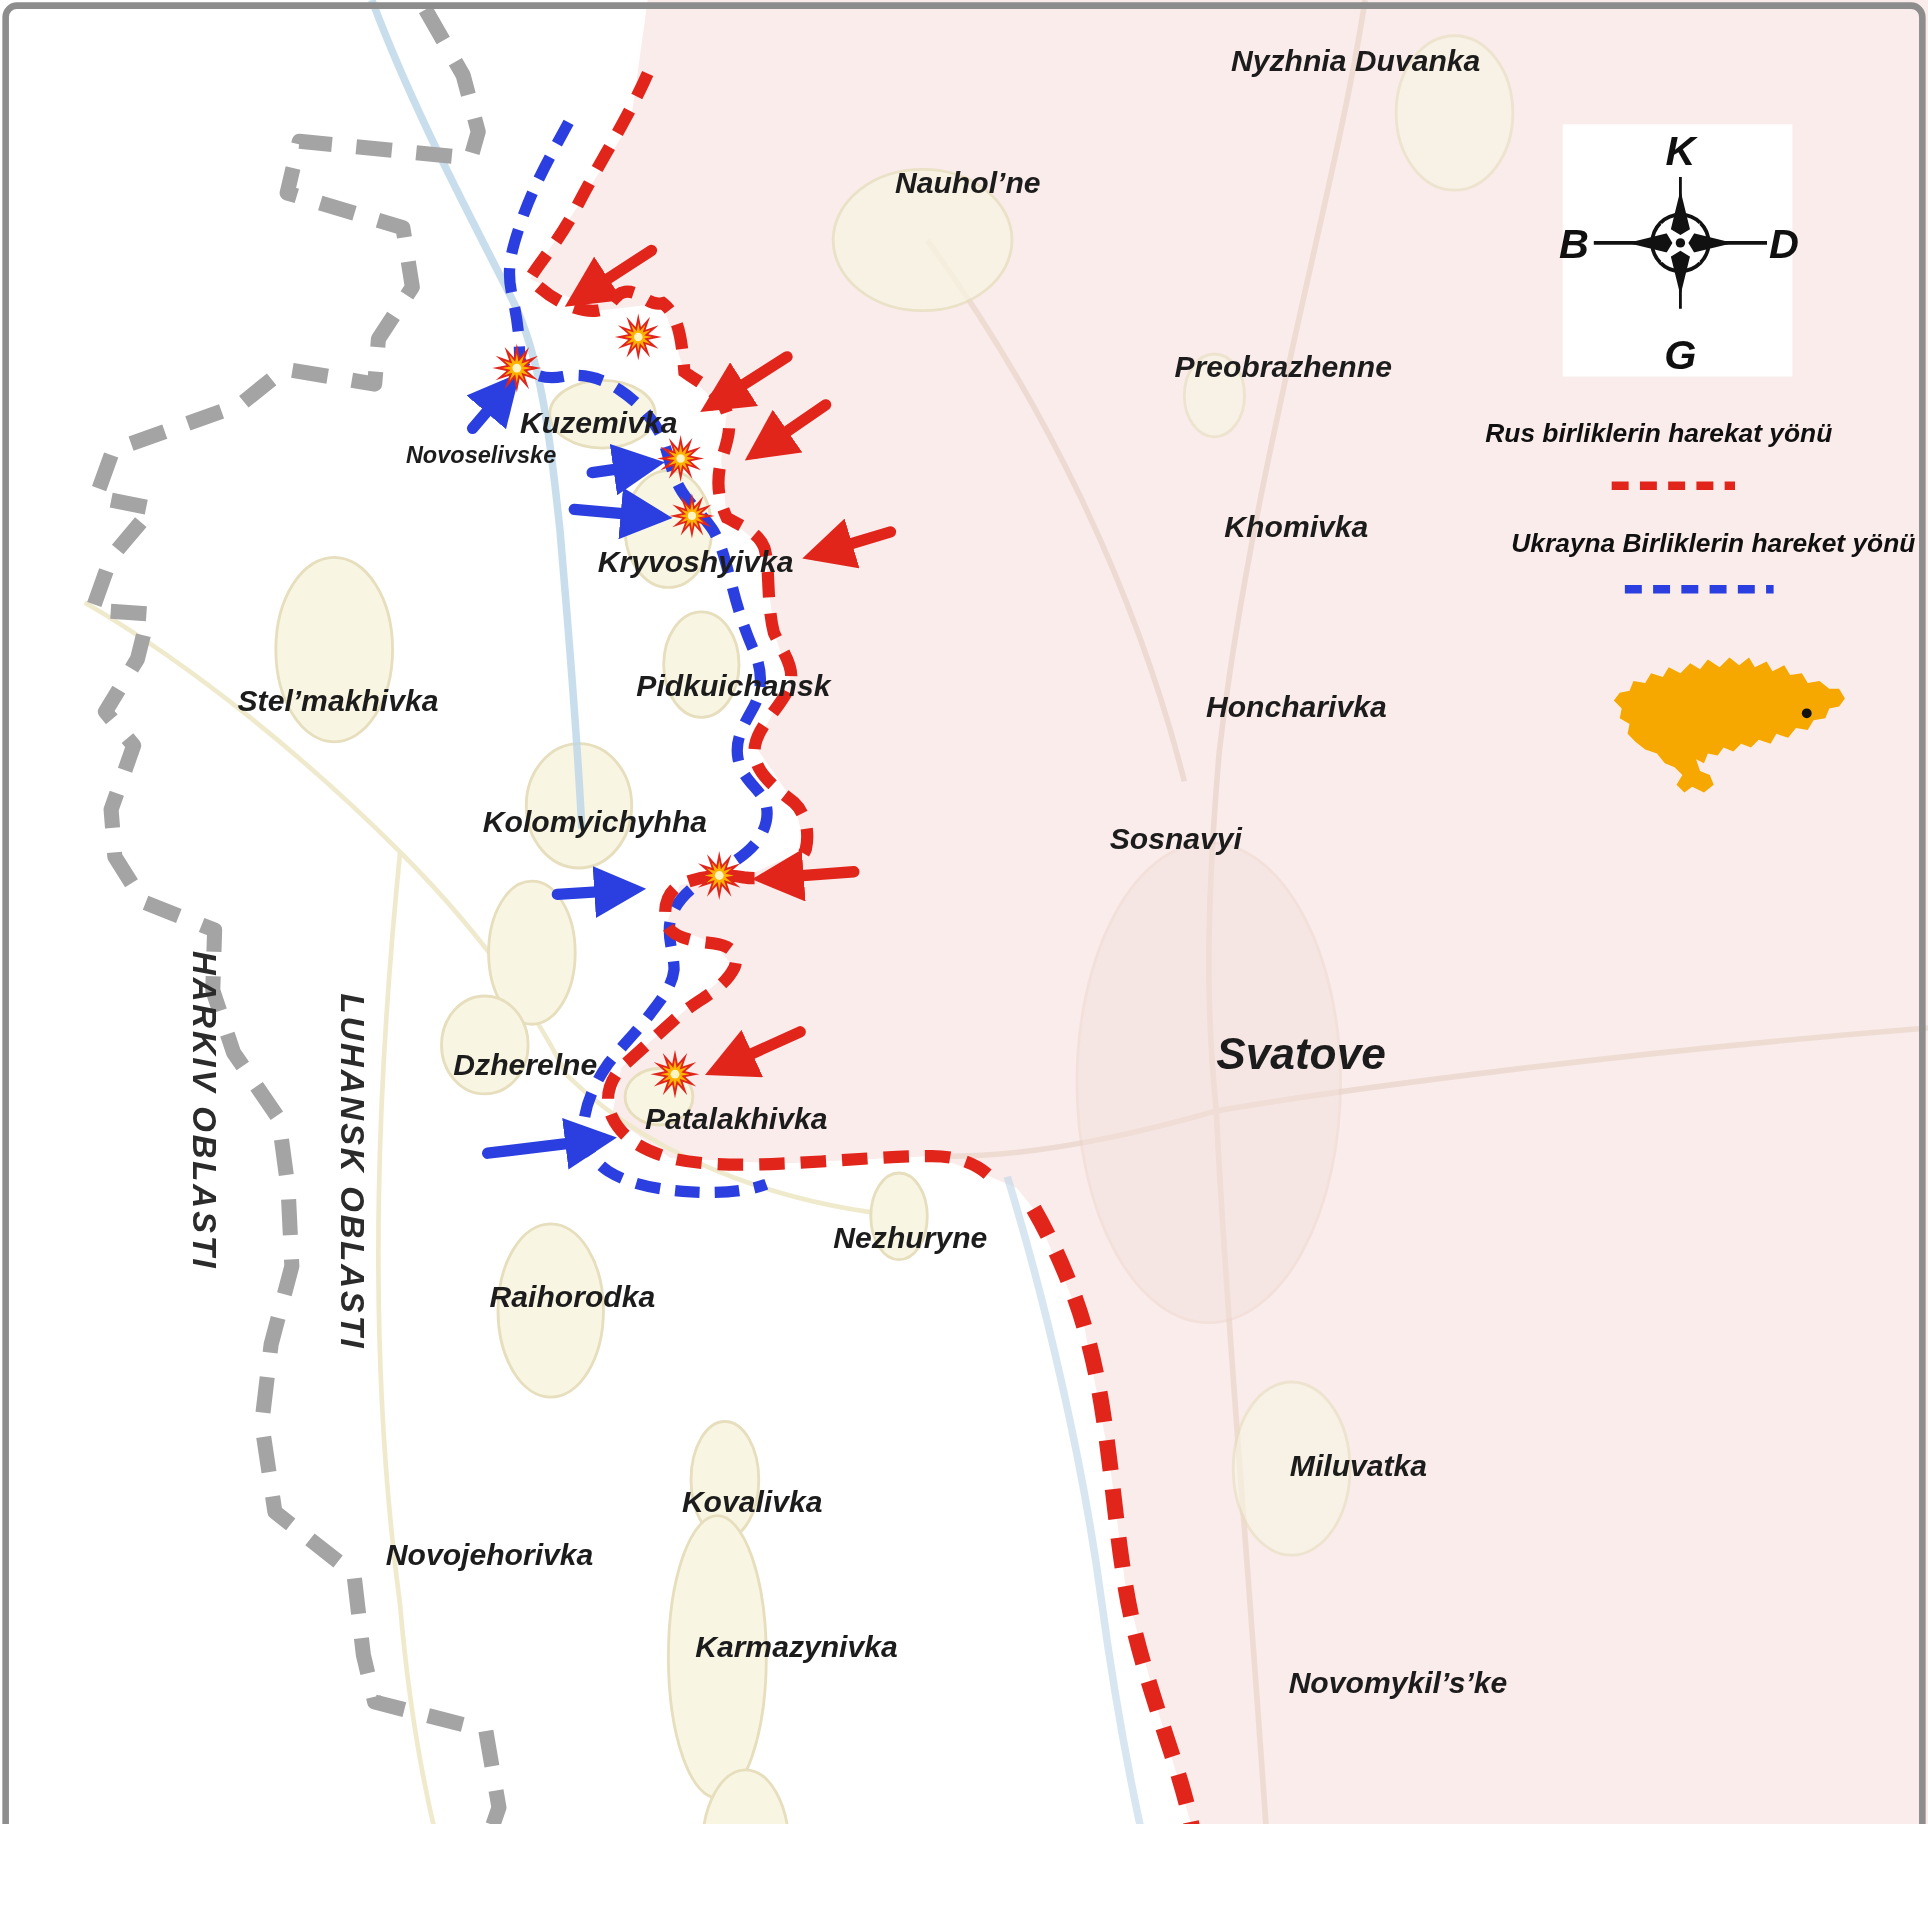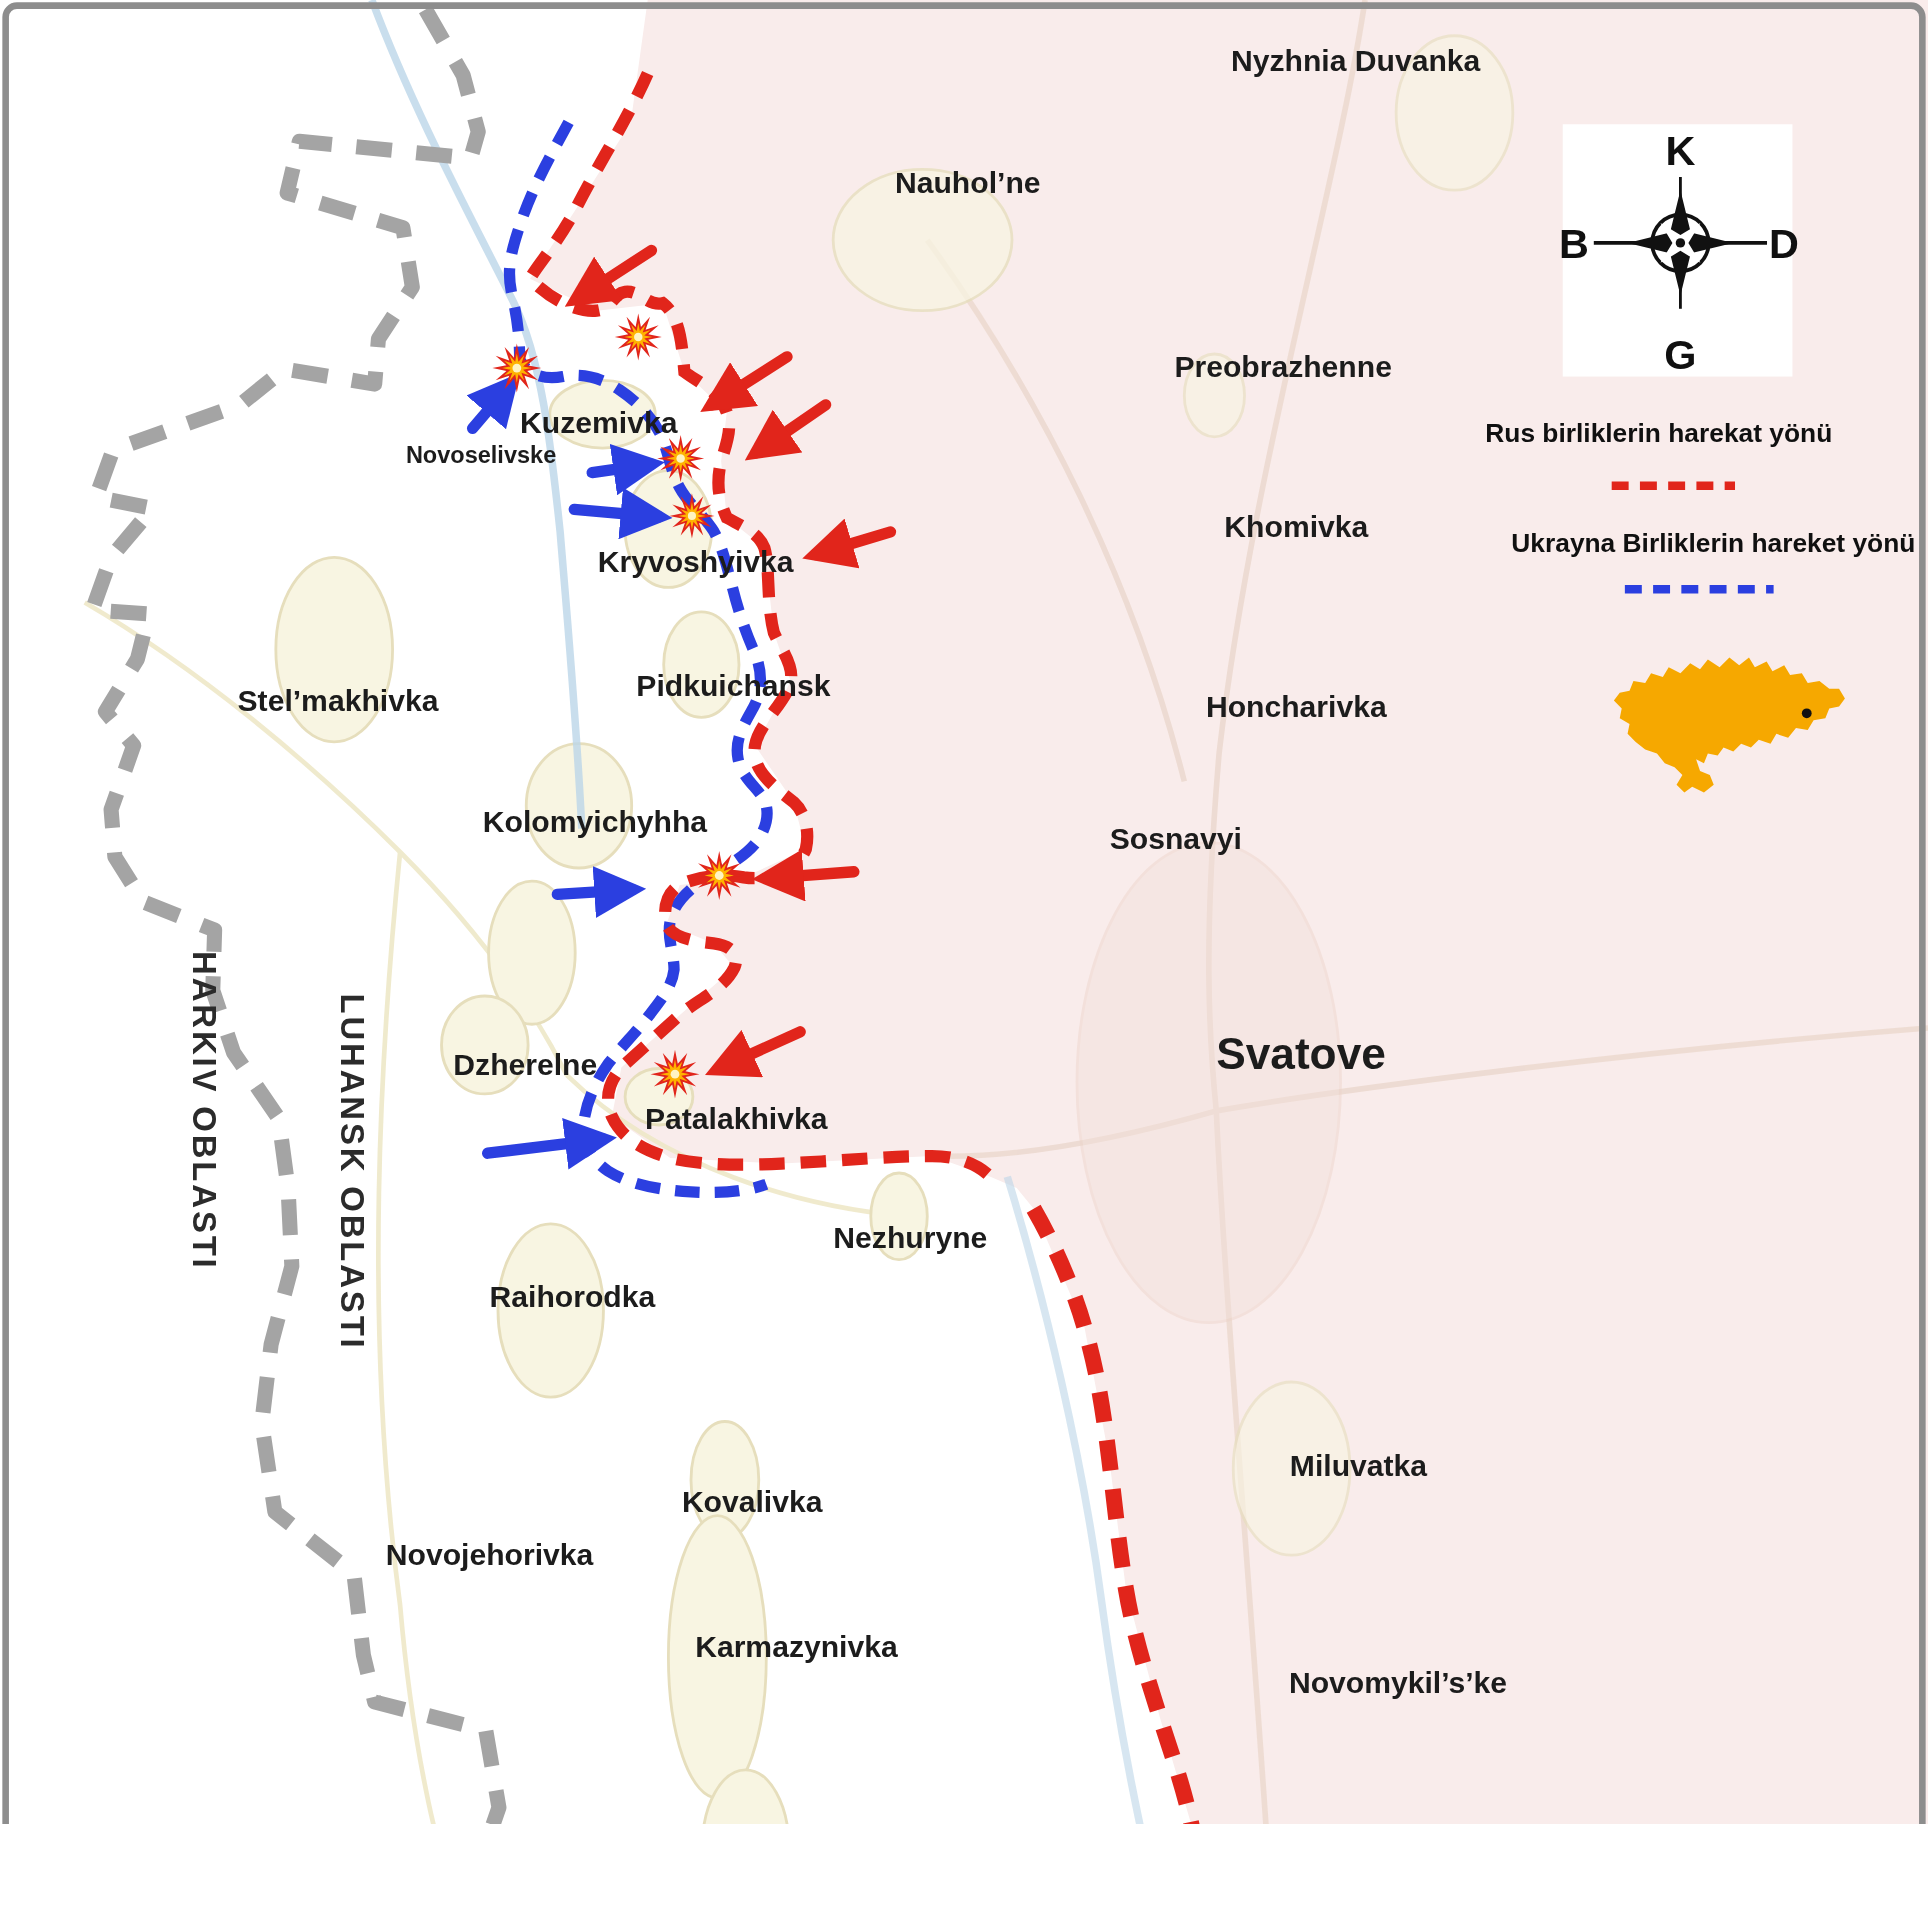--- a/index.html
+++ b/index.html
@@ -1,17 +1,17 @@
 <!DOCTYPE html>
 <html style="--russian-line: #e1251b; --ukrainian-line: #2b3fe0; --occupied-fill: #f9eceb; --settlement-fill: #f8f5e2; --settlement-stroke: #e6debc; --boundary-gray: #a4a4a4; --river-blue: #bcd6e8; --ukraine-silhouette: #f6a800;font-size:15px"><head>
 <meta charset="utf-8">
 <style>
   html,body{margin:0;padding:0;background:#ffffff;}
   #stage{position:relative;width:1928px;height:1824px;background:#a16207;overflow:hidden;
-         font-family:"Liberation Sans",sans-serif;}
+         font-family:"Liberation Sans",sans-serif;font-style:italic;}
   svg{position:absolute;left:0;top:0;}
   text{font-family:"Liberation Sans",sans-serif;}
   .map-label{font-size:32px;font-weight:600;fill:#1c1c1c;text-anchor:middle;}
   .map-label.big{font-size:47px;font-weight:700;}
   .map-label.small{font-size:25px;}
   .region-label{font-size:35px;font-weight:700;fill:#2b2b2b;letter-spacing:3px;text-anchor:middle;}
   .legend-label{font-size:28px;font-weight:600;fill:#101010;text-anchor:middle;}
   .compass-letter{font-size:44px;font-weight:700;fill:#101010;text-anchor:middle;}
   .rus-line{stroke:var(--russian-line,#e1251b);fill:none;}
   .ukr-line{stroke:var(--ukrainian-line,#2b3fe0);fill:none;}

